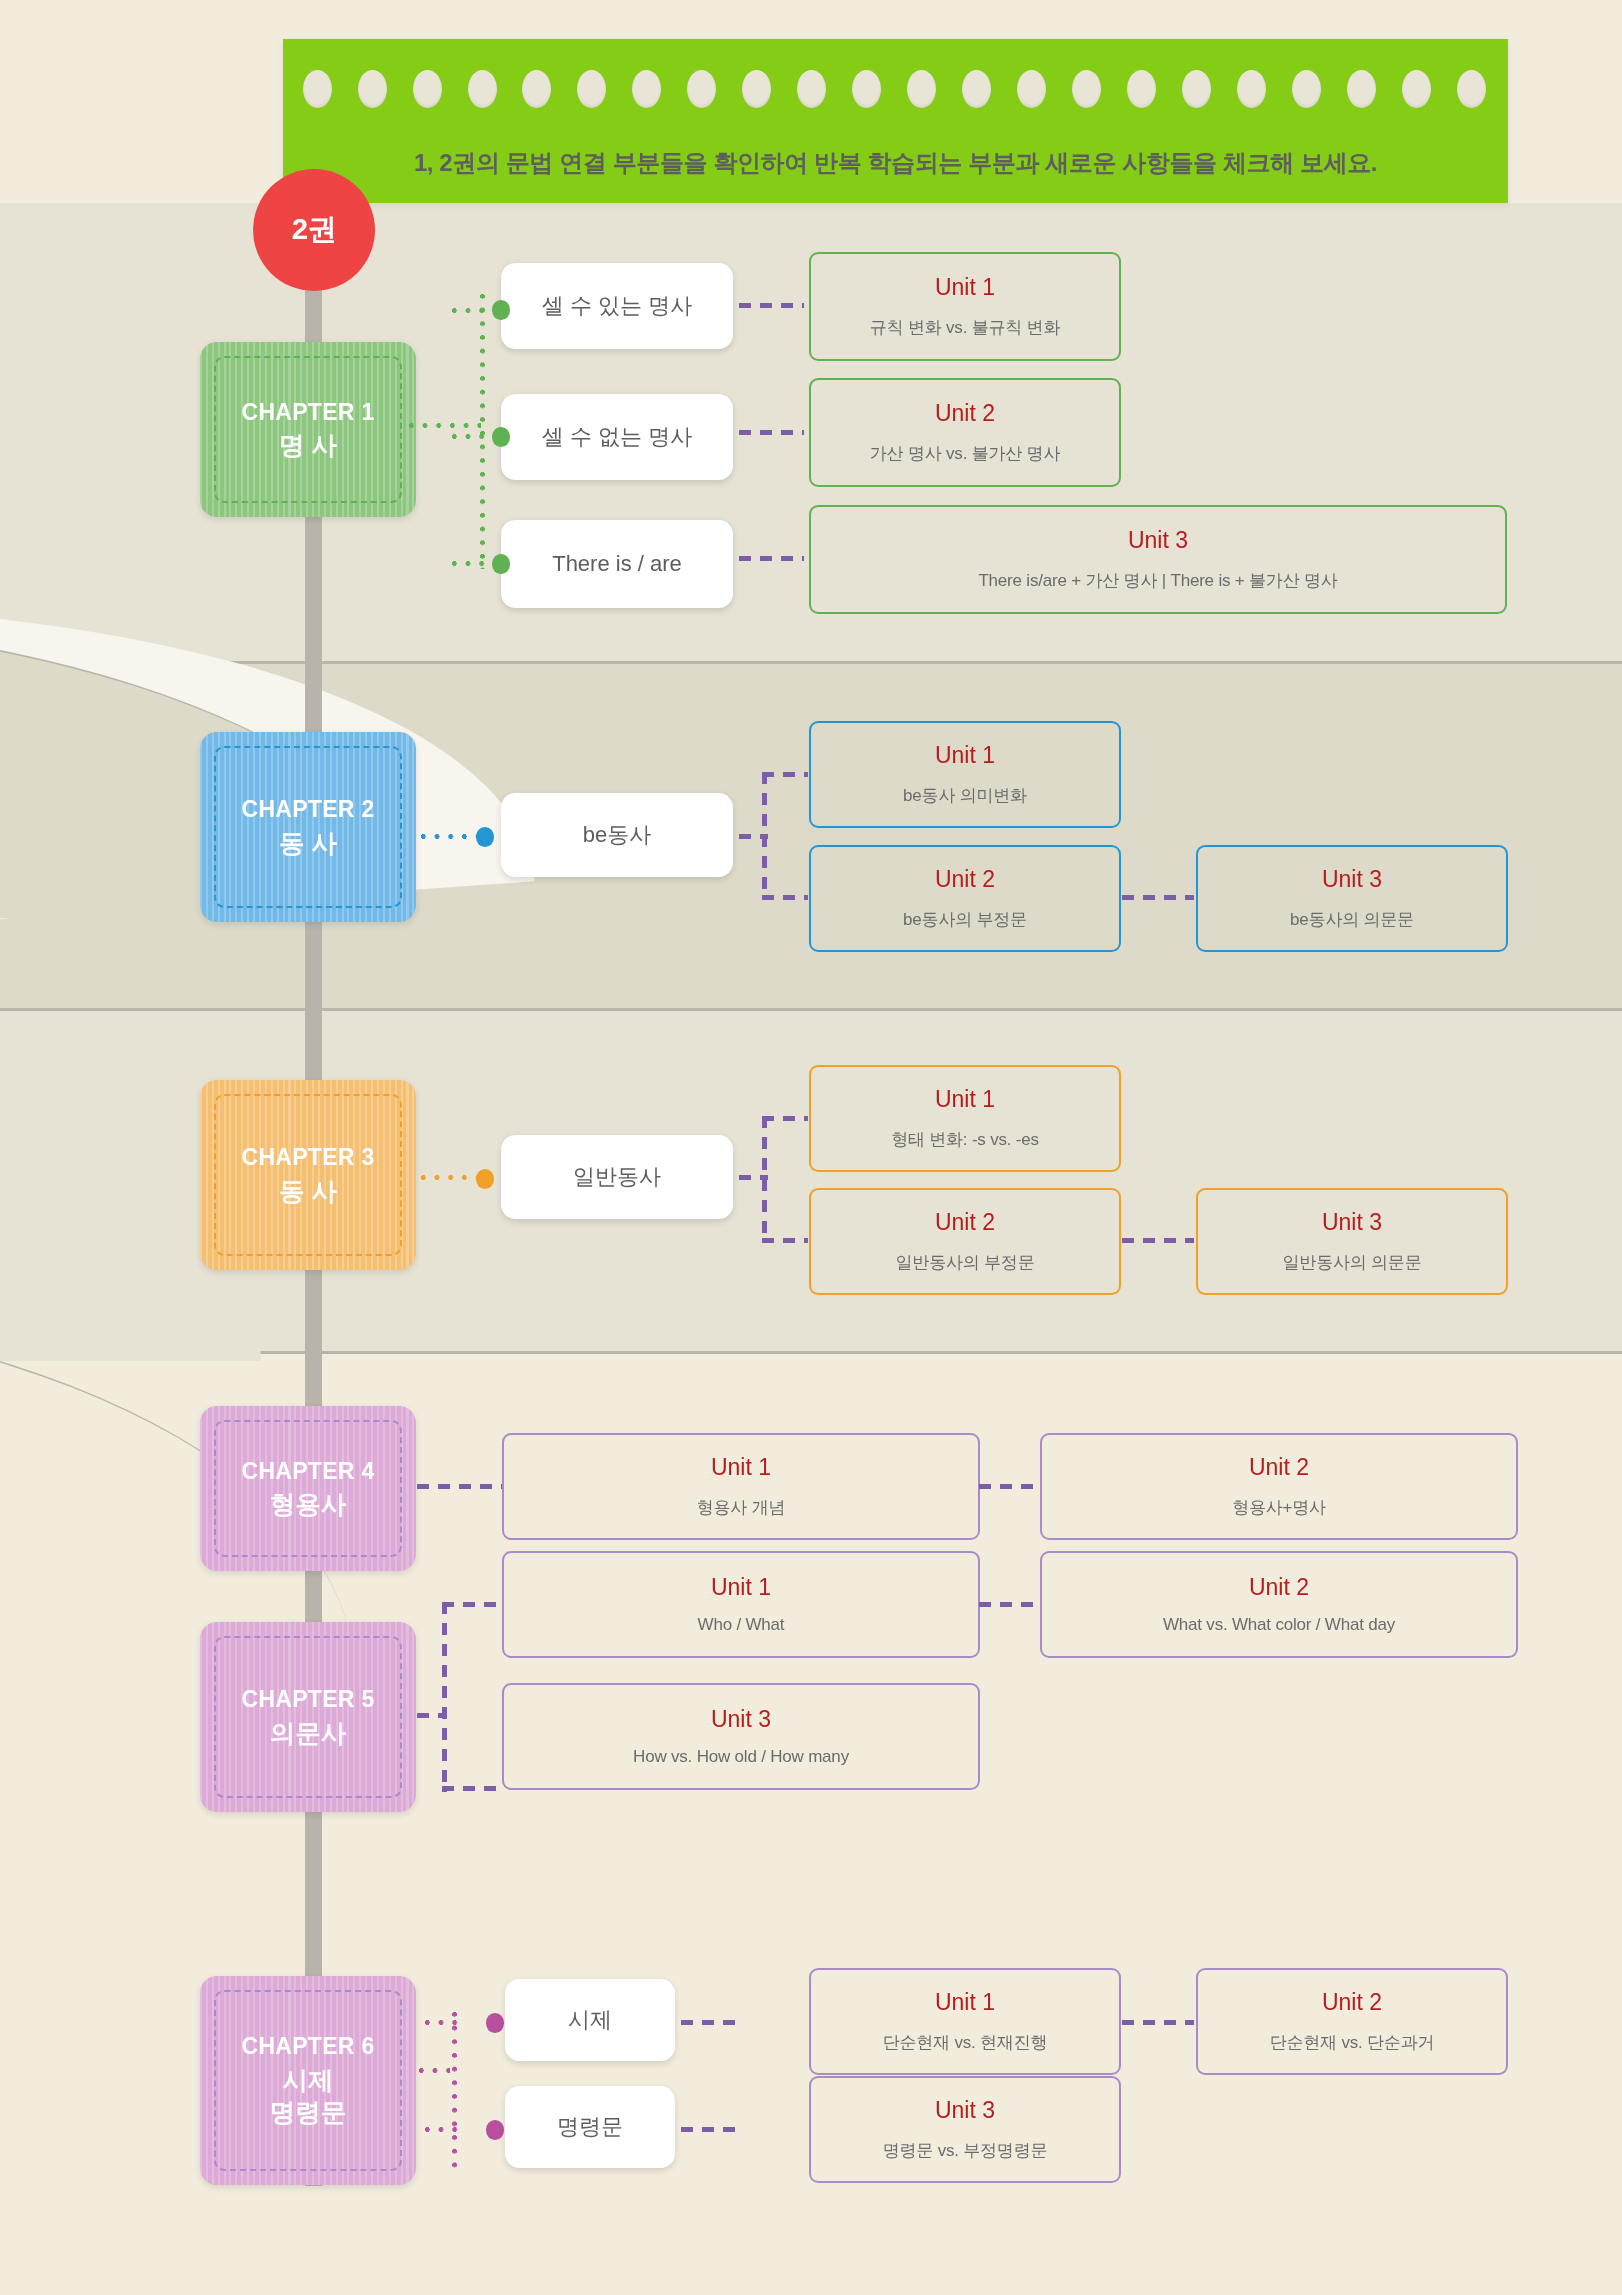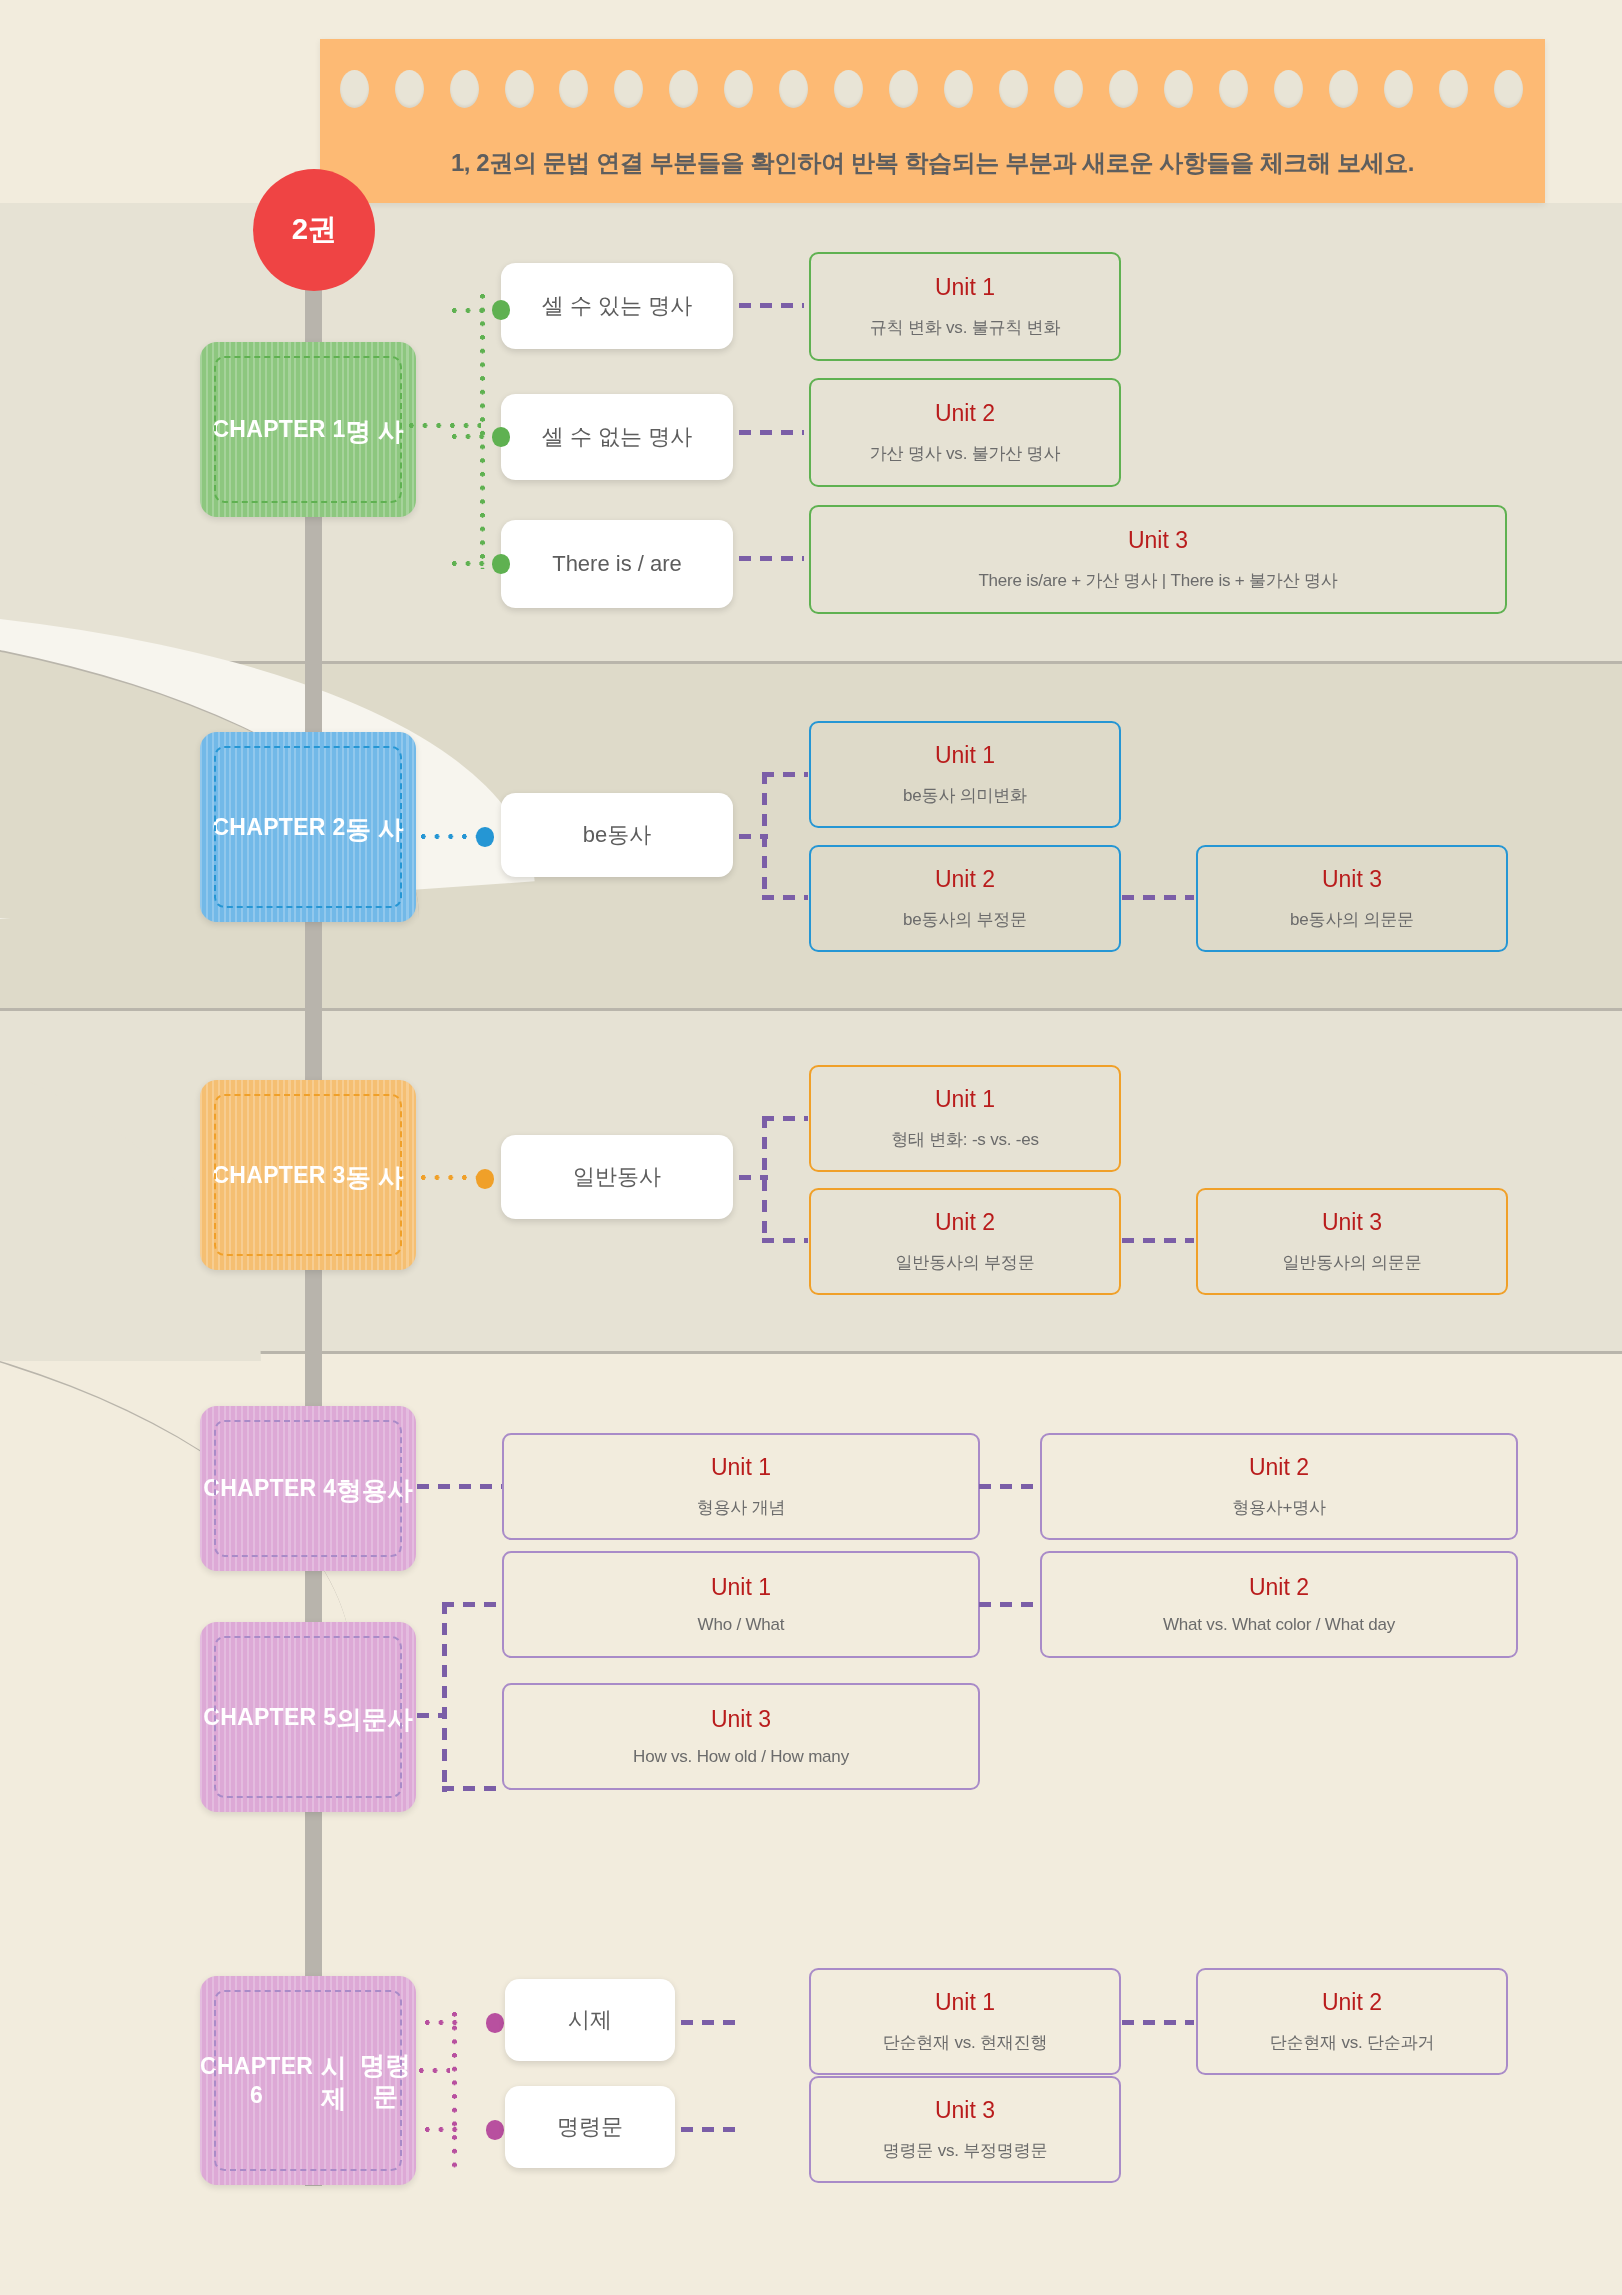--- a/index.html
+++ b/index.html
@@ -44,23 +44,22 @@
   .swoop-d{ 
     left:-419px;top:1302px;width:772px;height:366px;
     background:#f2ecdd;
     border-top:2.6px solid #b9b5ab;
     border-radius:0 100% 0 0 / 0 100% 0 0;
   }
 
   
   #header-paper{
     position:absolute;left:283px;top:39px;width:1225px;height:164px;
-    background:#fdba74;
+    background:#84cc16;
     box-shadow:0 2px 6.5px rgba(0,0,0,.07);
-    margin-left:37px;
   }
   #punch-row{position:absolute;left:0;top:31px;width:100%;height:41px;}
   .punch{
     position:absolute;top:0;width:29px;height:38px;border-radius:50%;
     background:#e8e4d6;
     box-shadow:inset 0 -2px 2.6px rgba(0,0,0,.07);
   }
   #header-text{
     position:absolute;left:0;right:0;top:124px;
     text-align:center;
@@ -78,21 +77,21 @@
   #vol-badge{
     position:absolute;left:253px;top:169px;width:122px;height:122px;
     border-radius:50%;background:#ef4444;
     display:flex;align-items:center;justify-content:center;
     color:#fff;font-size:29.4px;font-weight:bold;letter-spacing:-0.7px;
   }
 
   
   .chapter{
     position:absolute;width:216px;border-radius:17px;
-    display:flex;flex-direction:row;align-items:center;justify-content:center;
+    display:flex;flex-direction:column;align-items:center;justify-content:center;
     color:#fff;text-align:center;line-height:1.22;
     box-shadow:0 2.6px 5.9px rgba(0,0,0,.10);
     background-image:repeating-linear-gradient(90deg,
         rgba(255,255,255,.20) 0 2px, rgba(255,255,255,0) 2px 5.2px);
   }
   .chapter .inner-dash{
     position:absolute;left:14.4px;top:14.4px;right:14.4px;bottom:14.4px;
     border:2.6px dashed rgba(255,255,255,.0);
     border-radius:10.5px;
   }

